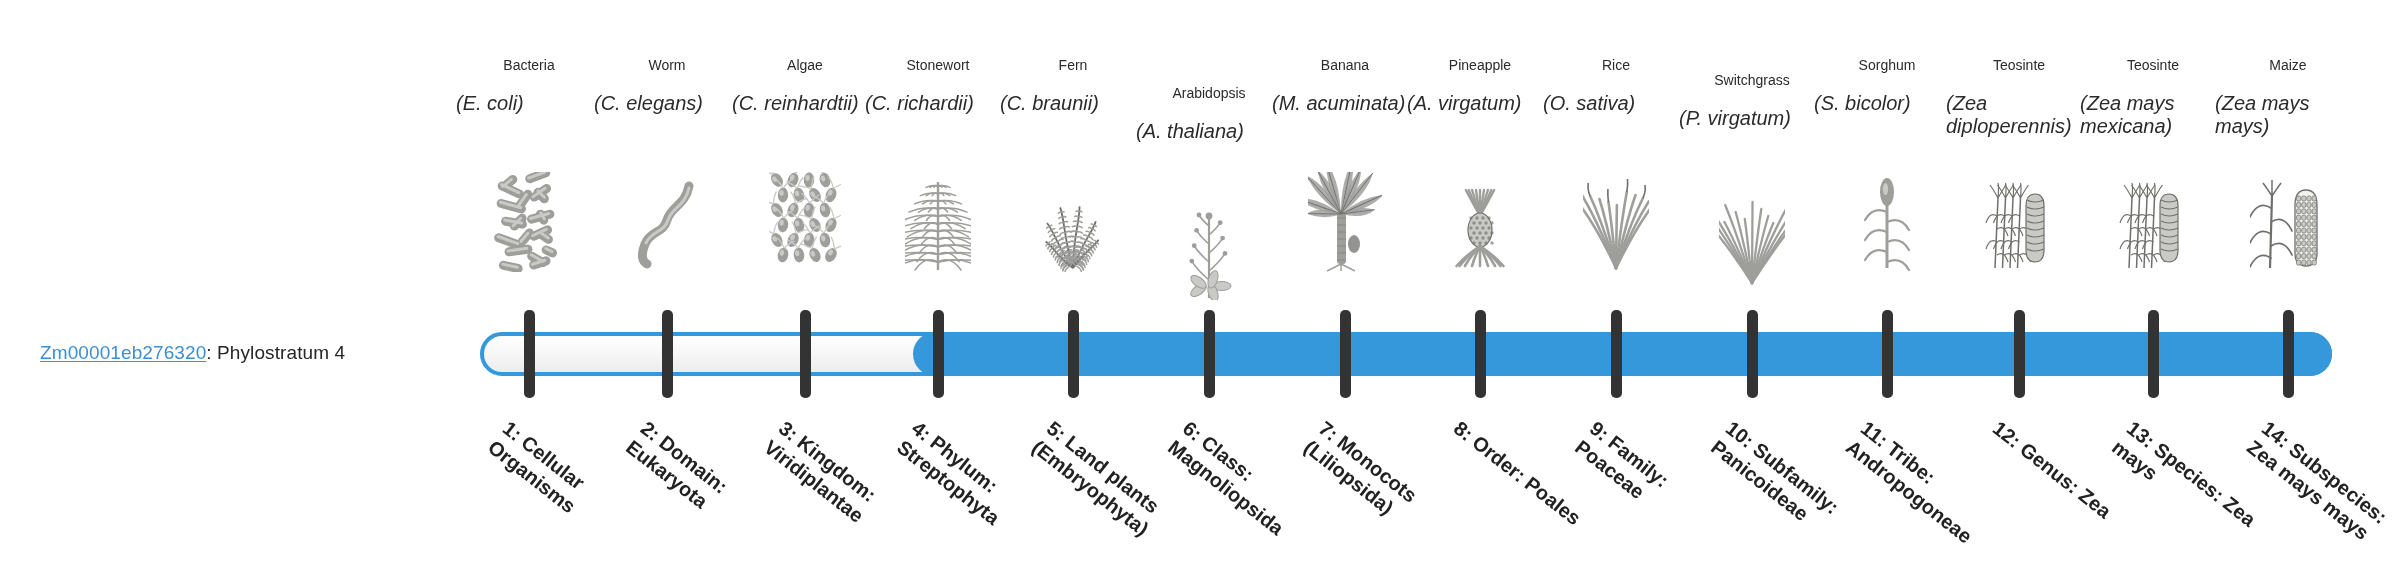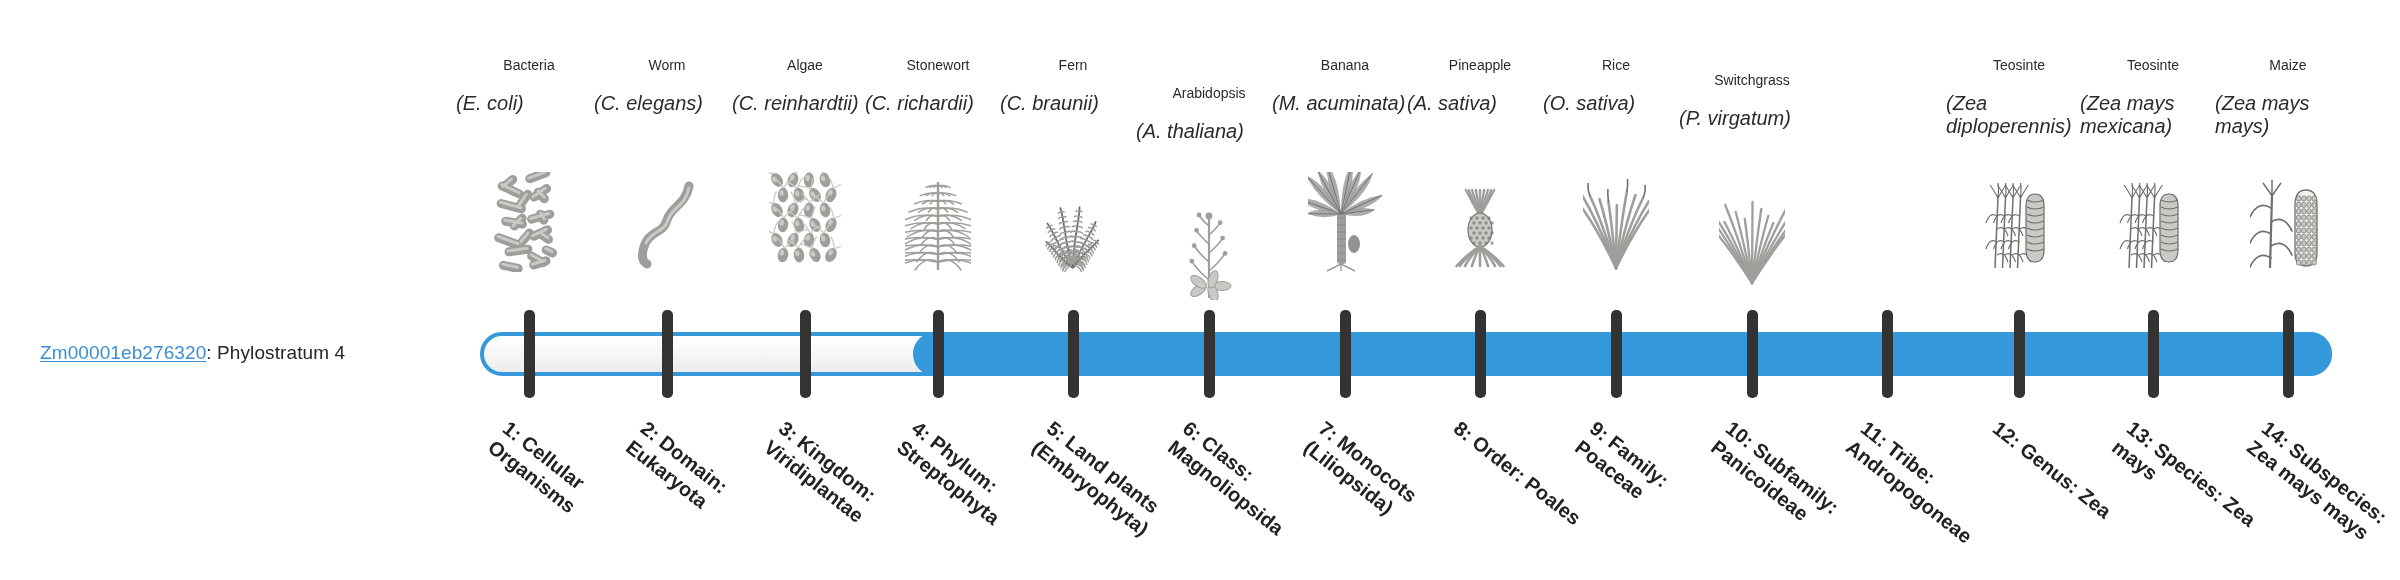--- a/index.html
+++ b/index.html
@@ -667,21 +667,21 @@
               <path d="M33 42 q -8 -27.500000000000004 -2 -50 q 9 17.5 2 50 z" fill="#9e9e9b" opacity=".85"></path>
               <path d="M33 42 L31 -8" stroke="#6f6f6c" stroke-width="0.9"></path>
             </g>
             <ellipse cx="46" cy="72" rx="6" ry="9" fill="#6f6f6c" opacity=".75"></ellipse>
             <path d="M33 92 q -10 5 -14 7 M33 92 q 10 5 14 7 M33 92 v 7" stroke="#9e9e9b" stroke-width="1.4" fill="none"></path>
           </svg>
         </div>
       </div>
       <div class="col" style="left: 931px;">
         <div class="common-name">Pineapple</div>
-        <div class="sci-name">(A. sativa)</div>
+        <div class="sci-name">(A. virgatum)</div>
         <div class="thumb">
           <svg width="66" height="100" viewBox="0 0 66 100">
             <path d="M33 44 q -7.88010753606722 -14 -14.184193564920996 -26" stroke="#9e9e9b" stroke-width="2.4" fill="none" stroke-linecap="round"></path>
             <path d="M33 44 q -6.293203910498374 -14 -11.327767038897074 -26" stroke="#9e9e9b" stroke-width="2.4" fill="none" stroke-linecap="round"></path>
             <path d="M33 44 q -4.383711467890774 -14 -7.890680642203393 -26" stroke="#9e9e9b" stroke-width="2.4" fill="none" stroke-linecap="round"></path>
             <path d="M33 44 q -2.24951054343865 -14 -4.04911897818957 -26" stroke="#9e9e9b" stroke-width="2.4" fill="none" stroke-linecap="round"></path>
             <path d="M33 44 q 0 -14 0 -26" stroke="#9e9e9b" stroke-width="2.4" fill="none" stroke-linecap="round"></path>
             <path d="M33 44 q 2.24951054343865 -14 4.04911897818957 -26" stroke="#9e9e9b" stroke-width="2.4" fill="none" stroke-linecap="round"></path>
             <path d="M33 44 q 4.383711467890774 -14 7.890680642203393 -26" stroke="#9e9e9b" stroke-width="2.4" fill="none" stroke-linecap="round"></path>
             <path d="M33 44 q 6.293203910498374 -14 11.327767038897074 -26" stroke="#9e9e9b" stroke-width="2.4" fill="none" stroke-linecap="round"></path>
@@ -761,20 +761,37 @@
             <path d="M33 96 q -8.588227293788204 -42.6 -16.317631858197586 -71" stroke="#9e9e9b" stroke-width="2.3" fill="none" stroke-linecap="round"></path>
             <path d="M33 96 q -3.7889269858080286 -38.4 -7.198961273035254 -64" stroke="#9e9e9b" stroke-width="2.3" fill="none" stroke-linecap="round"></path>
             <path d="M33 96 q 0.2827410420674419 -48.6 0.5372079799281395 -81" stroke="#9e9e9b" stroke-width="2.3" fill="none" stroke-linecap="round"></path>
             <path d="M33 96 q 4.893486439513532 -44.4 9.297624235075709 -74" stroke="#9e9e9b" stroke-width="2.3" fill="none" stroke-linecap="round"></path>
             <path d="M33 96 q 8.557432890848983 -40.199999999999996 16.259122492613066 -67" stroke="#9e9e9b" stroke-width="2.3" fill="none" stroke-linecap="round"></path>
             <path d="M33 96 q 11.23819780247736 -36 21.352575824706985 -60" stroke="#9e9e9b" stroke-width="2.3" fill="none" stroke-linecap="round"></path>
             <path d="M33 96 q 18.782596876841207 -46.199999999999996 35.686934065998294 -77" stroke="#9e9e9b" stroke-width="2.3" fill="none" stroke-linecap="round"></path>
             <path d="M33 96 q 20.76966103112955 -42 39.462355959146144 -70" stroke="#9e9e9b" stroke-width="2.3" fill="none" stroke-linecap="round"></path>
             <path d="M33 96 q 21.723015627673604 -37.8 41.27372969257985 -63" stroke="#9e9e9b" stroke-width="2.3" fill="none" stroke-linecap="round"></path>
             <path d="M33 96 q 30.99777954816718 -48 58.89578114151764 -80" stroke="#9e9e9b" stroke-width="2.3" fill="none" stroke-linecap="round"></path>
+          </svg>
+        </div>
+      </div>
+      <div class="col" style="left: 1338px;">
+        <div class="common-name">Sorghum</div>
+        <div class="sci-name">(S. bicolor)</div>
+        <div class="thumb">
+          <svg width="66" height="100" viewBox="0 0 66 100">
+            <path d="M33 96 L33 26" stroke="#9e9e9b" stroke-width="3" fill="none"></path>
+            <path d="M33 40 q -14 -6 -22 8" stroke="#9e9e9b" stroke-width="2.2" fill="none" stroke-linecap="round"></path>
+            <path d="M33 50 q 14 -6 22 8" stroke="#9e9e9b" stroke-width="2.2" fill="none" stroke-linecap="round"></path>
+            <path d="M33 60 q -14 -6 -22 8" stroke="#9e9e9b" stroke-width="2.2" fill="none" stroke-linecap="round"></path>
+            <path d="M33 70 q 14 -6 22 8" stroke="#9e9e9b" stroke-width="2.2" fill="none" stroke-linecap="round"></path>
+            <path d="M33 80 q -14 -6 -22 8" stroke="#9e9e9b" stroke-width="2.2" fill="none" stroke-linecap="round"></path>
+            <path d="M33 90 q 14 -6 22 8" stroke="#9e9e9b" stroke-width="2.2" fill="none" stroke-linecap="round"></path>
+            <ellipse cx="33" cy="20" rx="7" ry="14" fill="#9e9e9b"></ellipse>
+            <ellipse cx="31.5" cy="17" rx="2.6" ry="6" fill="#c9c9c5"></ellipse>
           </svg>
         </div>
       </div>
       <div class="col" style="left: 1470px;">
         <div class="common-name">Teosinte</div>
         <div class="sci-name">(Zea diploperennis)</div>
         <div class="thumb">
           <svg width="72" height="100" viewBox="0 0 72 100">
             <path d="M12 96 L15 26" stroke="#6f6f6c" stroke-width="1.5" fill="none"></path>
             <path d="M14 44 q -7 -5 -11 7" stroke="#6f6f6c" stroke-width="1.2" fill="none"></path>

